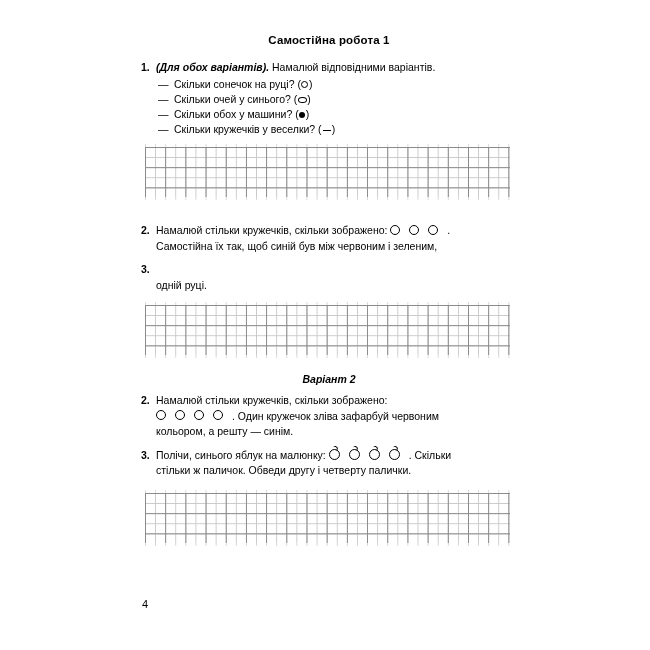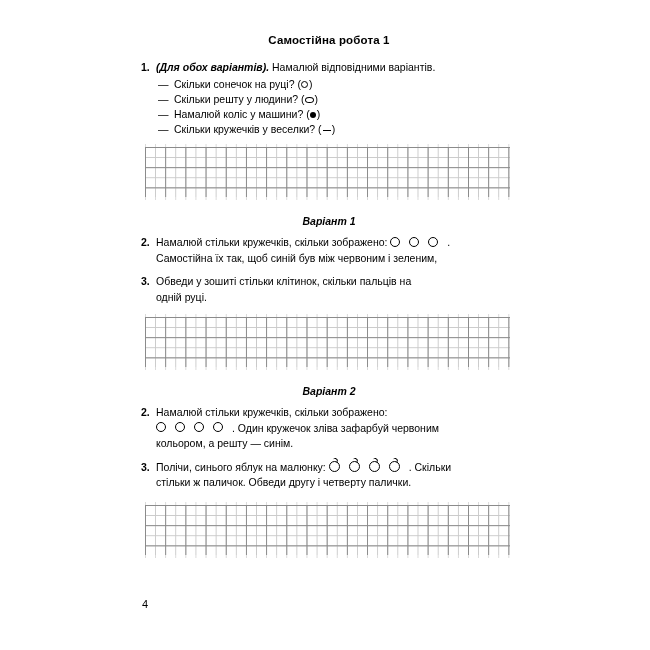--- a/index.html
+++ b/index.html
@@ -218,56 +218,55 @@
 
     <div class="task">
       <div class="task-num">1.</div>
       <div class="task-body">
         <span class="it">(Для обох варіантів).</span><span> Намалюй відповідними варіантів.</span>
         <ul class="dash-list">
           <li>
             <span class="dash">—</span><span>Скільки сонечок на руці? (</span><span class="sym sym-ring"></span><span>)</span>
           </li>
           <li>
-            <span class="dash">—</span><span>Скільки решту у людини? (</span><span class="sym sym-oval"></span><span>)</span>
+            <span class="dash">—</span><span>Скільки очей у синього? (</span><span class="sym sym-oval"></span><span>)</span>
           </li>
           <li>
-            <span class="dash">—</span><span>Намалюй коліс у машини? (</span><span class="sym sym-dot"></span><span>)</span>
+            <span class="dash">—</span><span>Скільки обох у машини? (</span><span class="sym sym-dot"></span><span>)</span>
           </li>
           <li>
             <span class="dash">—</span><span>Скільки кружечків у веселки? (</span><span class="sym sym-dash"></span><span>)</span>
           </li>
         </ul>
       </div>
     </div>
 
     <div class="sp-10"></div>
 
     <div class="grid"></div>
 
     <div class="sp-18"></div>
 
-    <div class="variant">Варіант 1</div>
 
     <div class="sp-8"></div>
 
     <div class="task">
       <div class="task-num">2.</div>
       <div class="task-body">
         <span class="circle-row"><span>Намалюй стільки кружечків, скільки зображено: </span><span class="circle-big"></span><span class="circle-big"></span><span class="circle-big"></span><span>.</span></span><br>
         <span>Самостійна їх так, щоб синій був між червоним і зеленим,</span><br>
       </div>
     </div>
 
     <div class="sp-8"></div>
 
     <div class="task">
       <div class="task-num">3.</div>
       <div class="task-body">
-        <span>Обведи у зошиті стільки клітинок, скільки пальців на</span><br>
+        <br>
         <span>одній руці.</span>
       </div>
     </div>
 
     <div class="sp-12"></div>
 
     <div class="grid"></div>
 
     <div class="sp-18"></div>
 

